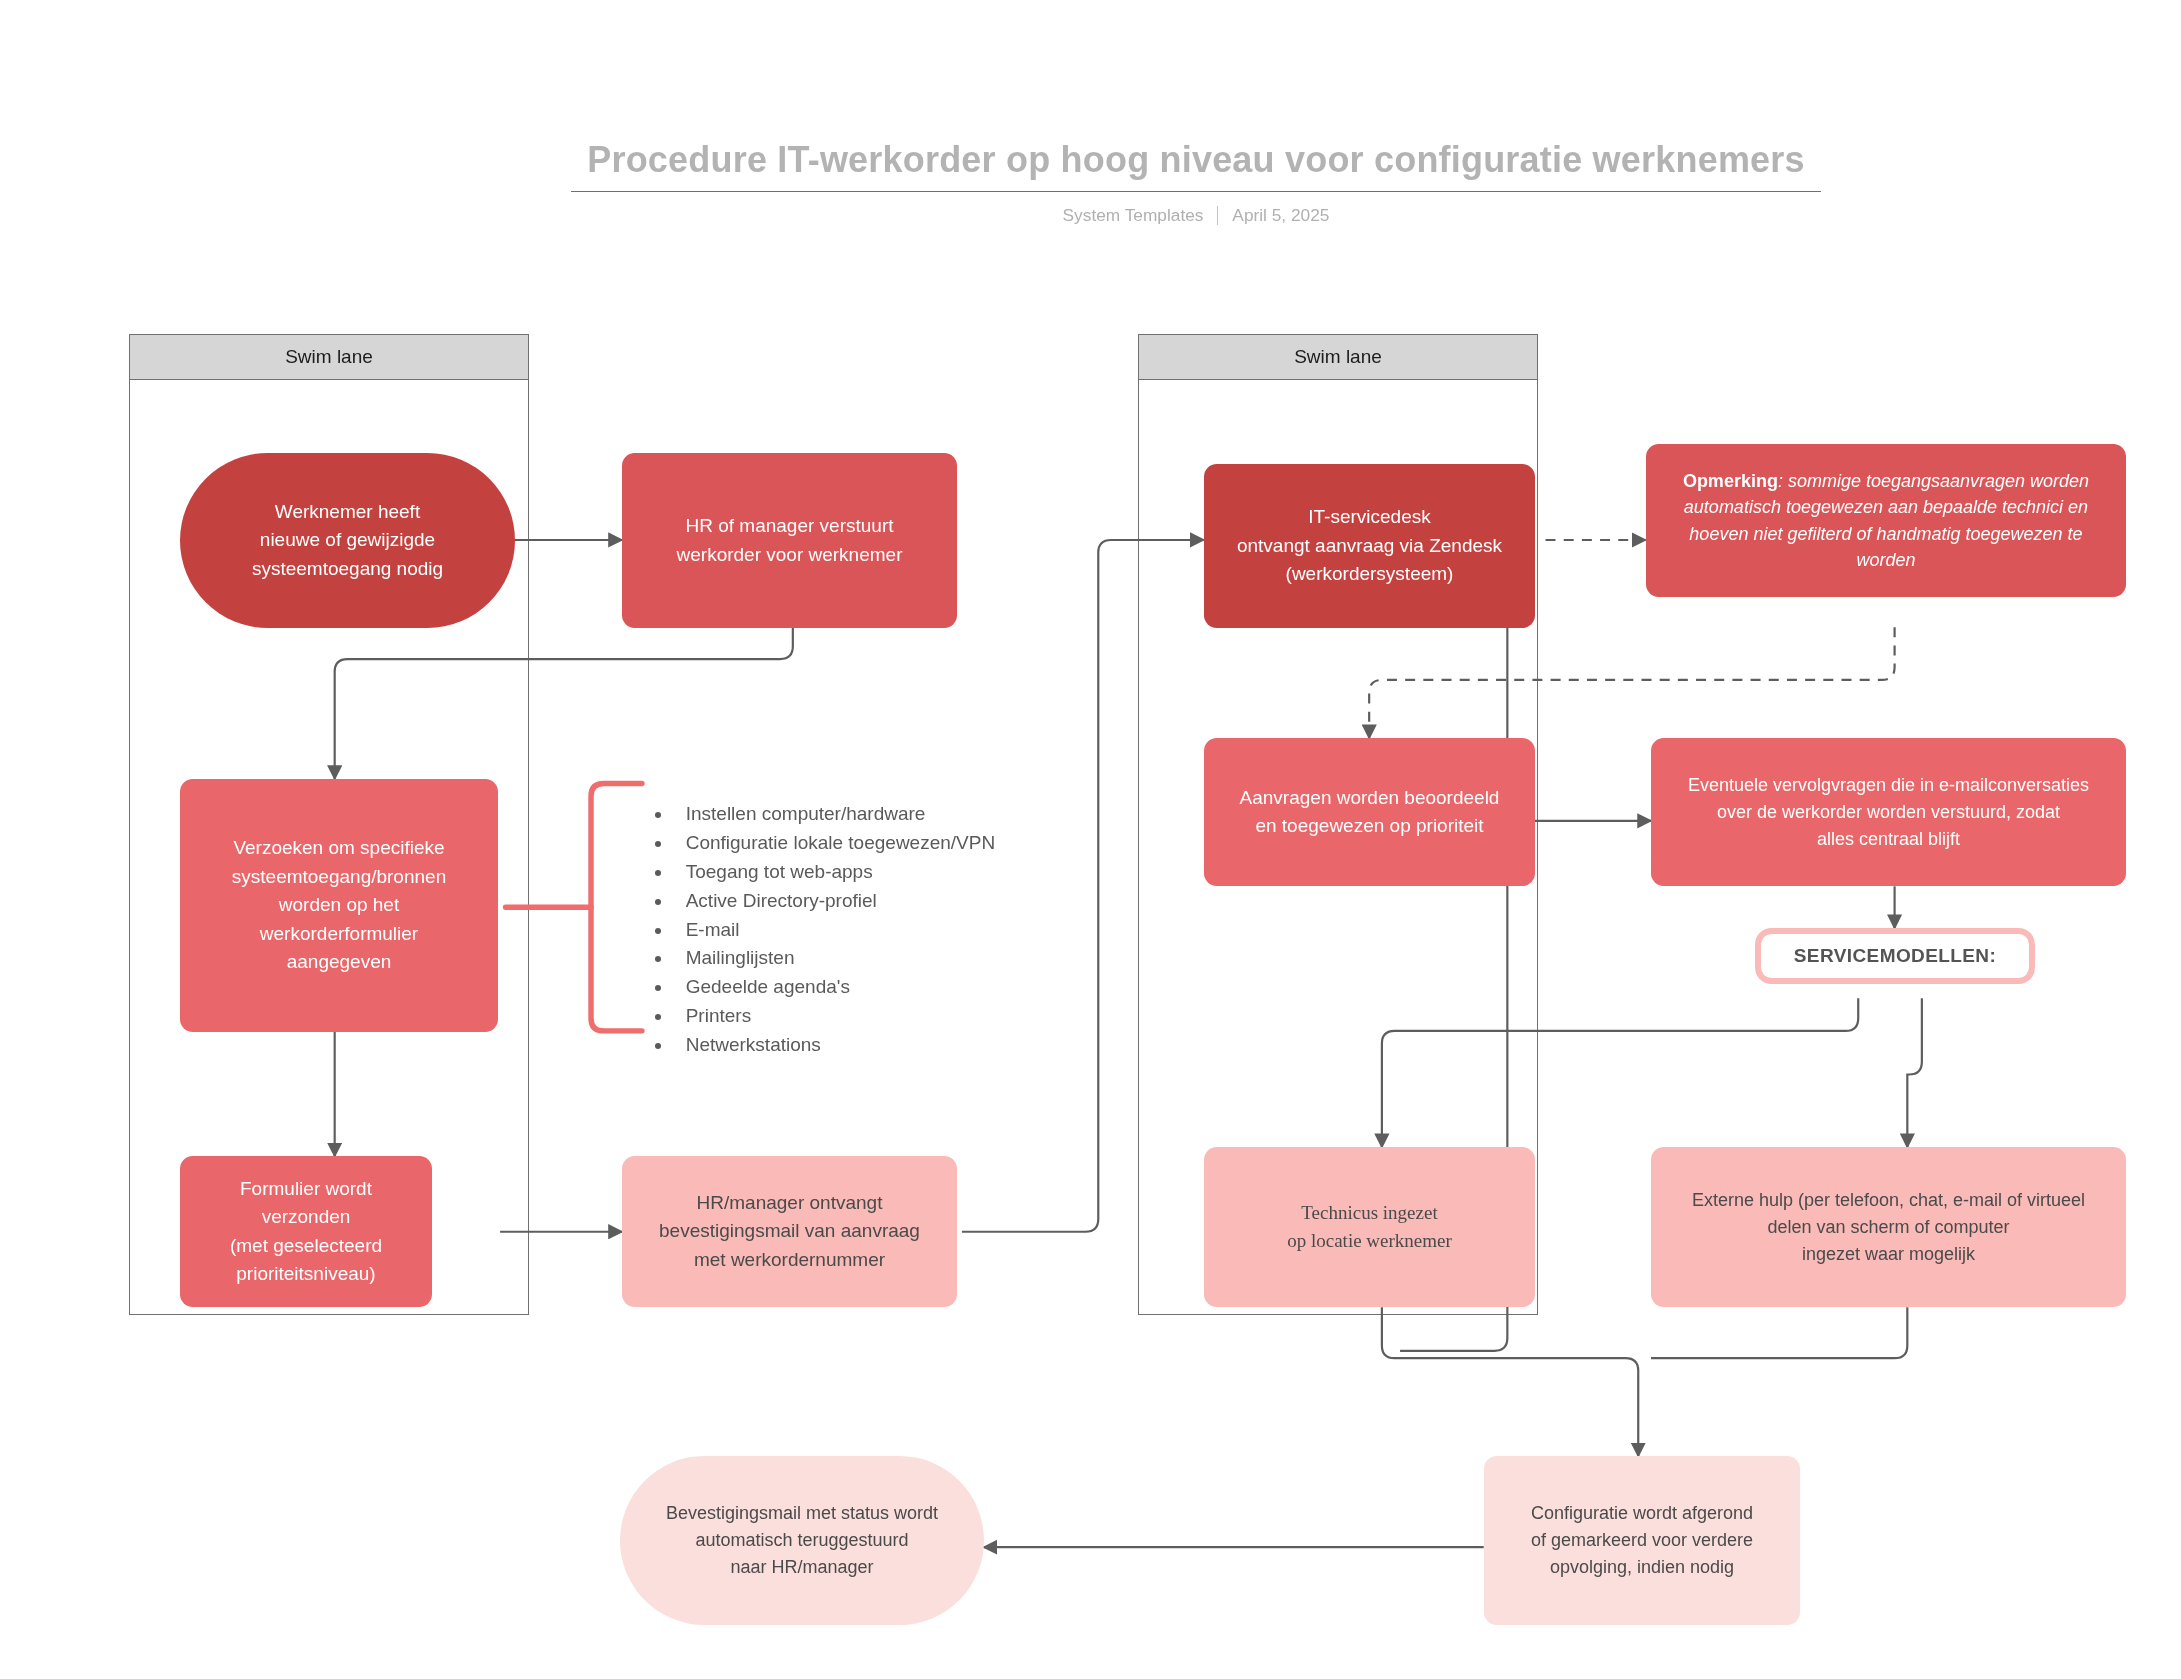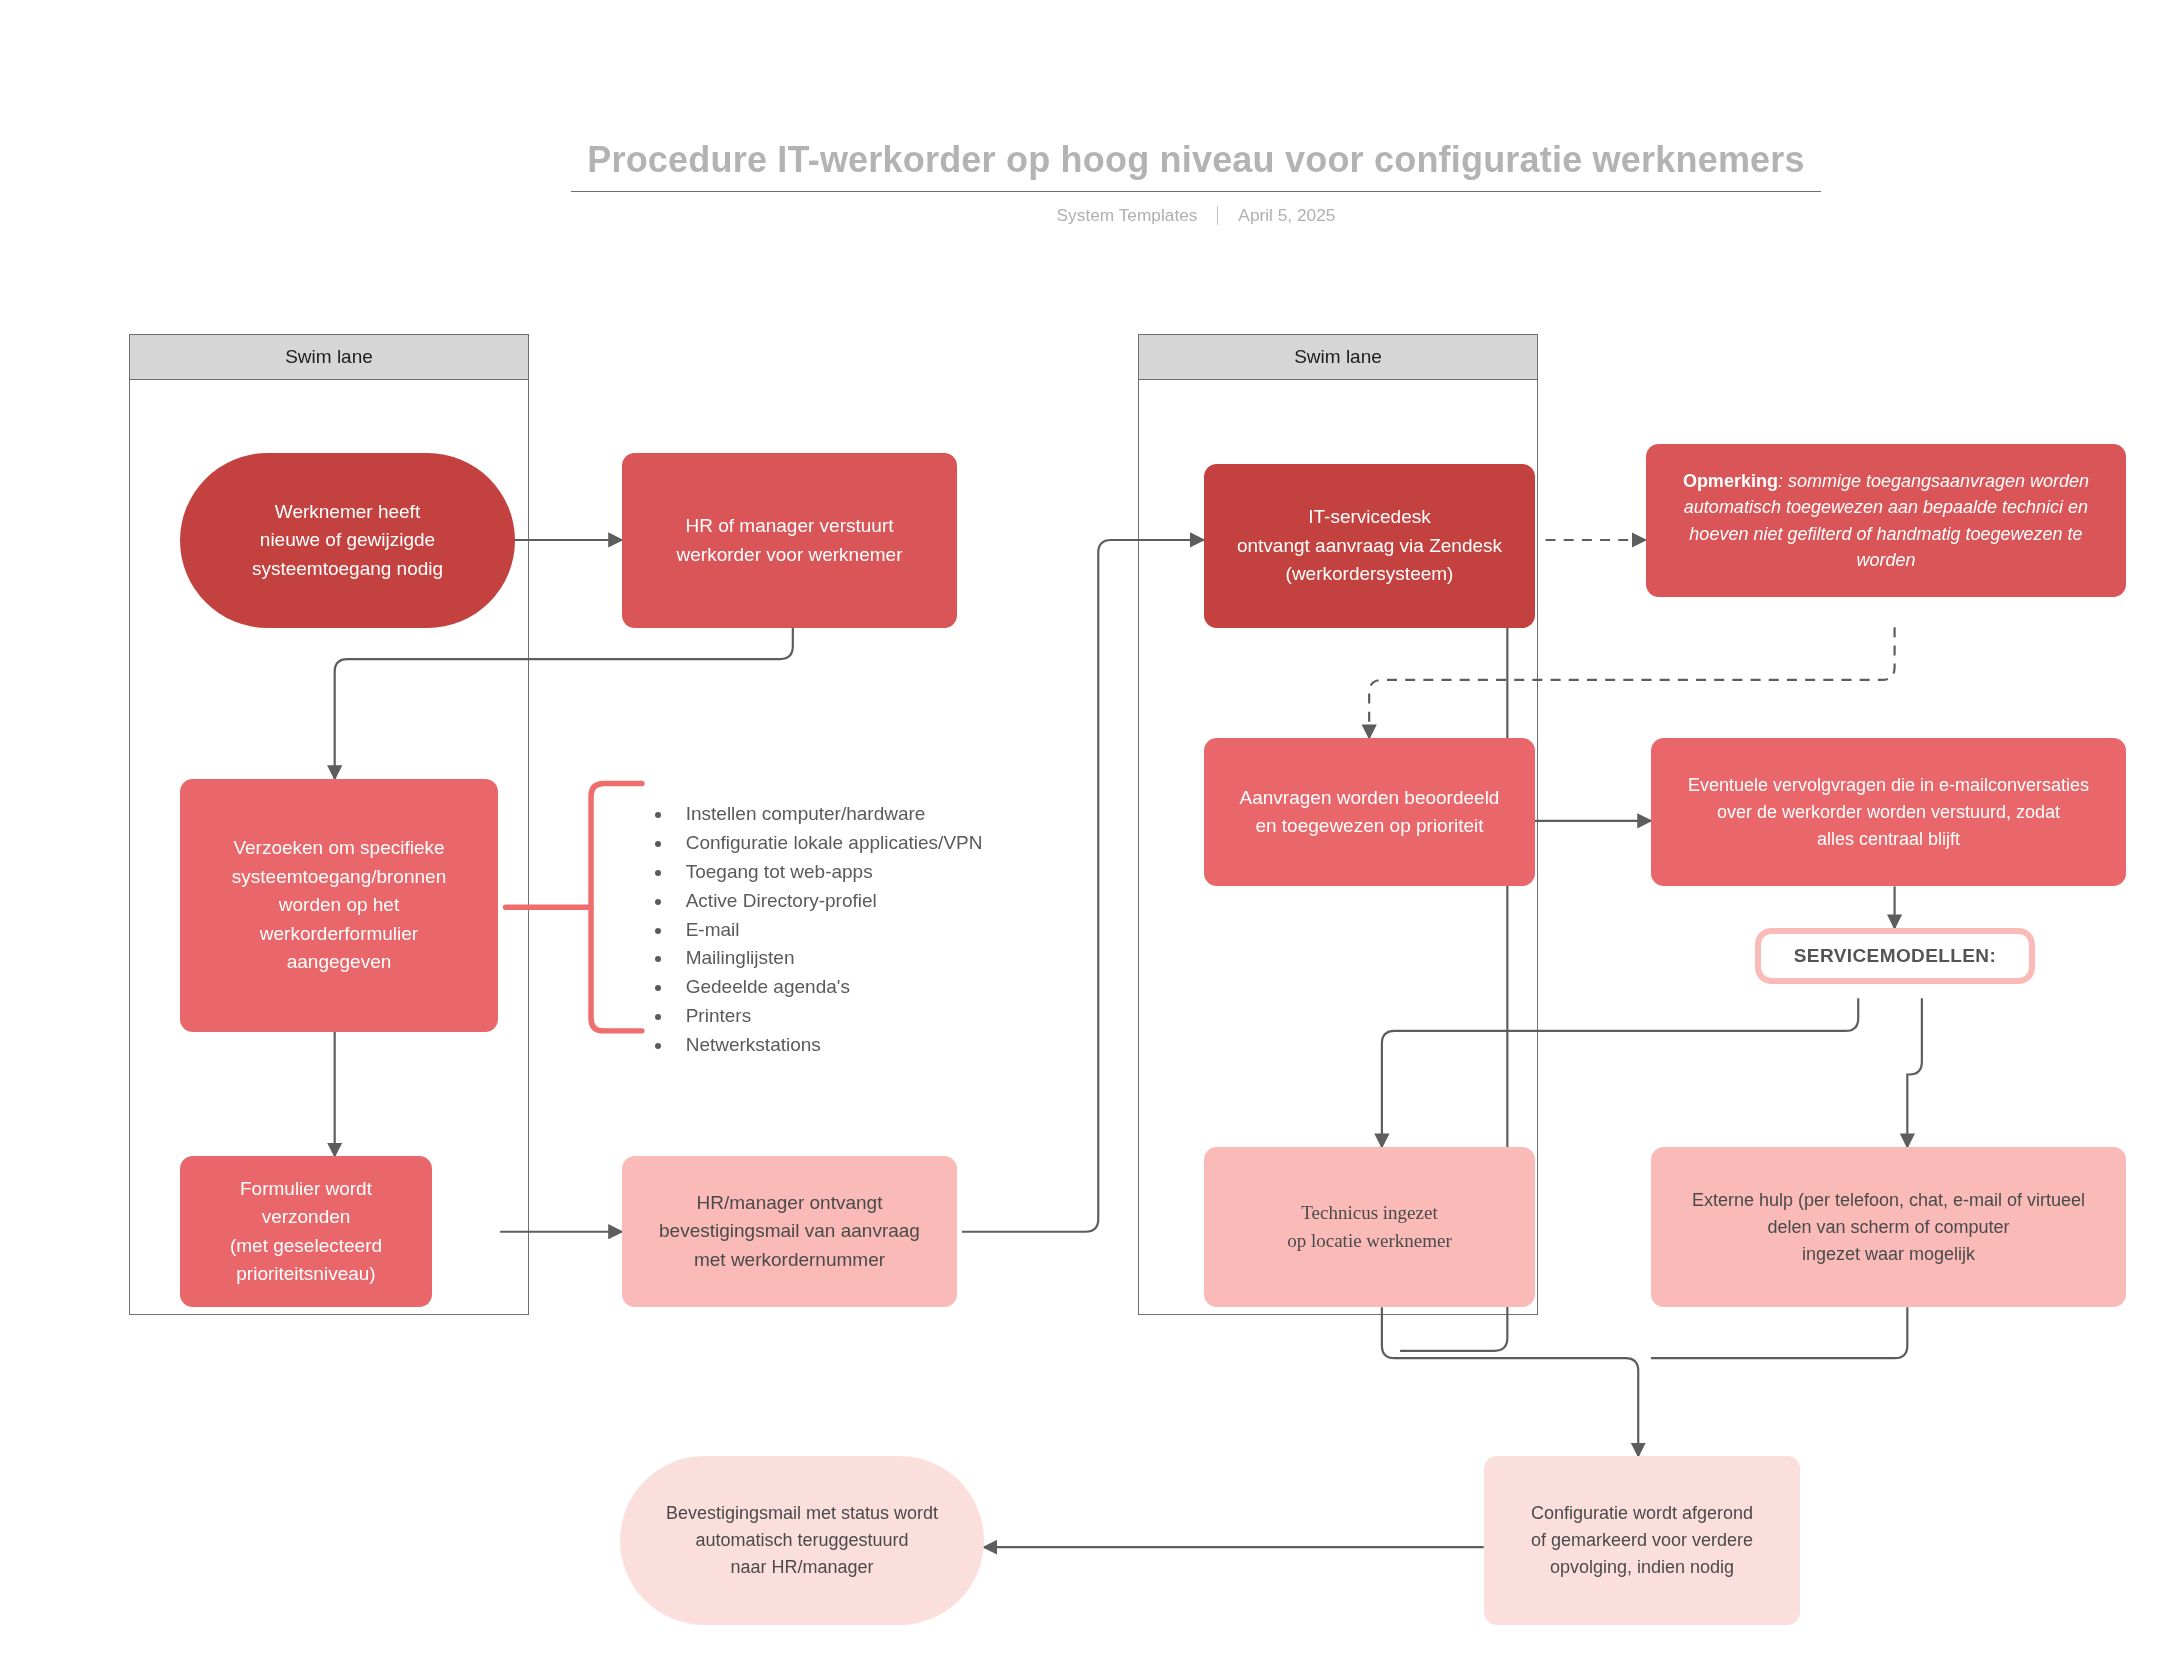--- a/index.html
+++ b/index.html
@@ -5,21 +5,21 @@
   html,body{margin:0;padding:0;background:#ffffff;}
   body{width:2182px;height:1679px;position:relative;font-family:"Liberation Sans",sans-serif;overflow:hidden;}
   #stage{position:absolute;inset:0;width:2182px;height:1679px;}
   svg#canvas{position:absolute;left:0;top:0;width:2182px;height:1679px;}
 
   
   .hdr{position:absolute;left:571px;top:138px;width:1250px;text-align:center;}
   .hdr-title{font-size:36px;font-weight:bold;color:#b3b3b3;letter-spacing:0.2px;
              padding-bottom:10px;border-bottom:1.5px solid #6f6f6f;line-height:1.2;}
   .hdr-sub{margin-top:12.7px;font-size:17.3px;color:#b0b0b0;display:flex;justify-content:center;
-           align-items:center;gap:20px;}
+           align-items:center;gap:14px;}
   .hdr-sep{display:inline-block;width:0.9px;height:19px;background:#c4c4c4;}
 
   
   .lane{position:absolute;box-sizing:border-box;border:1.5px solid #707070;background:#ffffff;}
   .lane-hd{height:44px;background:#d6d6d6;border-bottom:1.5px solid #707070;
            display:flex;align-items:center;justify-content:center;
            font-size:19px;color:#1d1d1d;}
 
   
   .node{position:absolute;box-sizing:border-box;display:flex;align-items:center;
@@ -136,21 +136,21 @@
     <span>Formulier wordt verzonden<br>(met geselecteerd<br>prioriteitsniveau)</span>
   </div>
 
   <div class="node r-pink f21" style="left:622px;top:1156px;width:335px;height:151px;">
     <span>HR/manager ontvangt<br>bevestigingsmail van aanvraag<br>met werkordernummer</span>
   </div>
 
   <div class="blist" style="left:642px;top:800px;width:391px;">
     <ul>
       <li>Instellen computer/hardware</li>
-      <li>Configuratie lokale applicaties/VPN</li>
+      <li>Configuratie lokale toegewezen/VPN</li>
       <li>Toegang tot web-apps</li>
       <li>Active Directory-profiel</li>
       <li>E-mail</li>
       <li>Mailinglijsten</li>
       <li>Gedeelde agenda's</li>
       <li>Printers</li>
       <li>Netwerkstations</li>
     </ul>
   </div>
 

